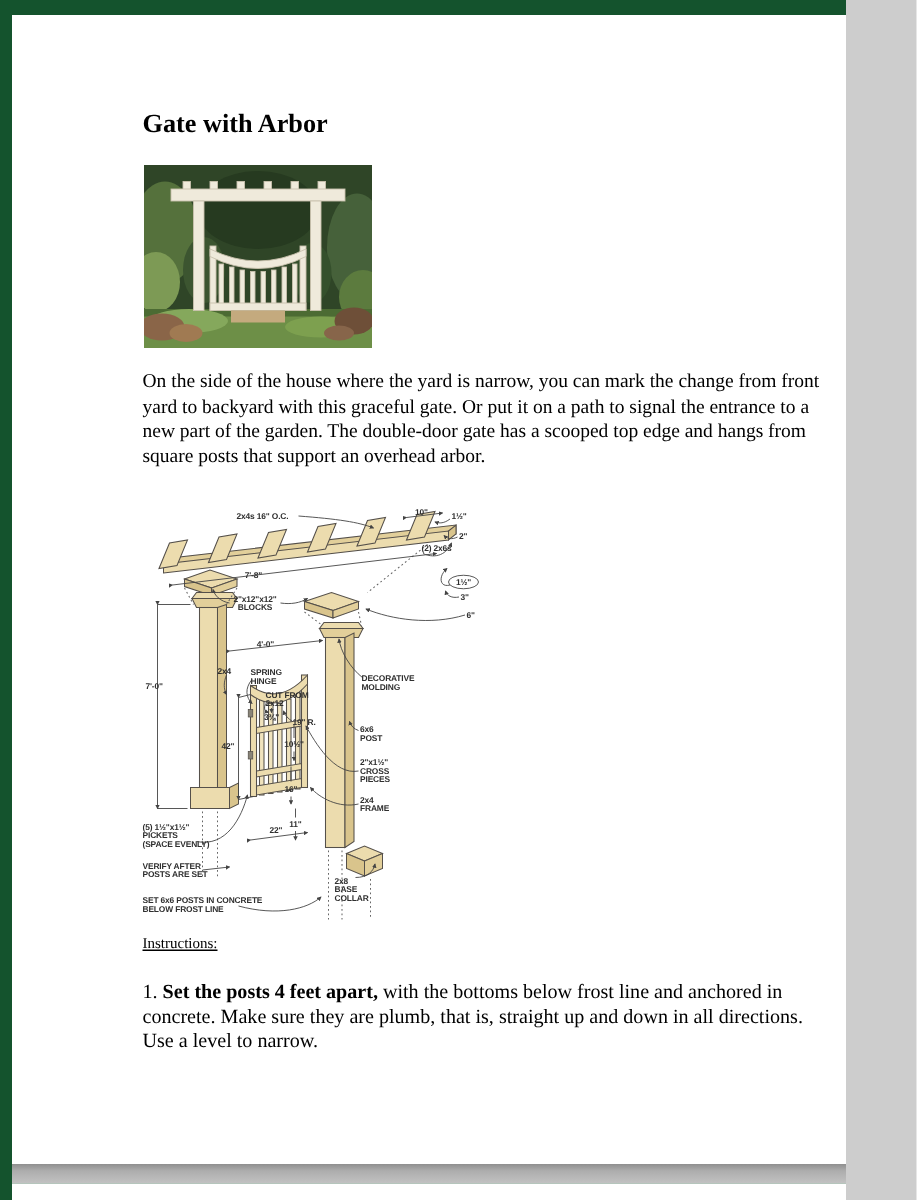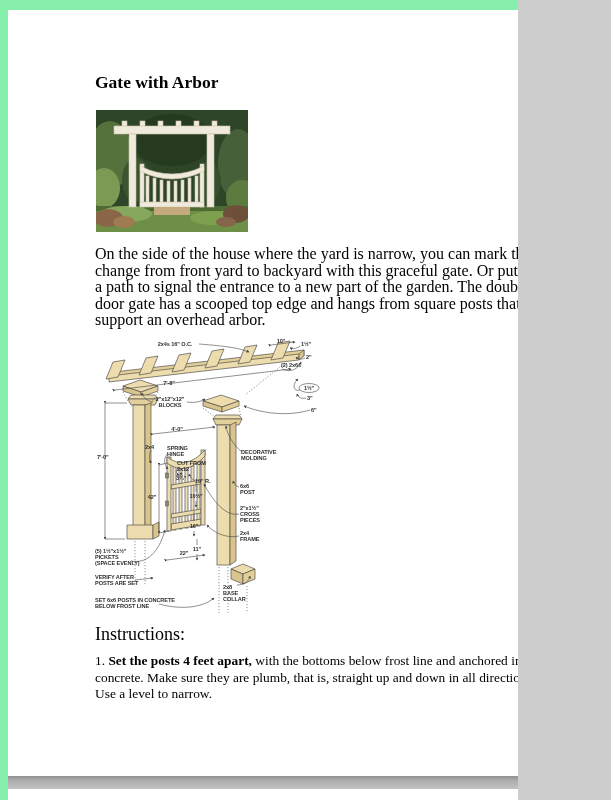--- a/index.html
+++ b/index.html
@@ -1,29 +1,29 @@
 <!DOCTYPE html>
 <html><head>
 <meta charset="utf-8">
 <style>
   html,body{margin:0;padding:0;}
   body{font-family:"Liberation Serif",serif;background:#cdcdcd;}
-  .viewer{position:relative;width:518px;height:800px;background:#86efac;overflow:hidden;}
+  .viewer{position:relative;width:564px;height:800px;background:#14532d;overflow:hidden;}
   .page{position:absolute;left:8px;top:10px;width:595px;height:766px;background:#ffffff;}
   .page-next{position:absolute;left:8px;top:789px;width:595px;height:11px;background:#ffffff;}
   .page-separator{position:absolute;left:8px;top:776px;width:595px;height:13px;
     background:linear-gradient(180deg,#8f8f8f 0%,#adadad 35%,#c2c2c2 100%);}
   .scroll-strip{position:absolute;left:595px;top:10px;width:8px;height:790px;background:#6e6e6e;}
   .open-btn{position:absolute;left:567px;top:10px;width:29px;height:29px;background:#3e3e3e;
     display:flex;align-items:center;justify-content:center;cursor:pointer;}
   .title{position:absolute;left:87px;top:62px;font-size:17.5px;font-weight:bold;color:#000;}
   .photo{position:absolute;left:88px;top:100px;width:152px;height:122px;}
-  .intro{position:absolute;left:87px;top:236px;width:458px;font-size:16px;line-height:16.5px;color:#000;}
+  .intro{position:absolute;left:87px;top:236px;width:458px;font-size:13px;line-height:16.5px;color:#000;}
   .diagram{position:absolute;left:87px;top:323px;width:240px;height:292px;}
-  .instructions-heading{position:absolute;left:87px;top:614px;font-size:18px;color:#000;}
+  .instructions-heading{position:absolute;left:87px;top:614px;font-size:10px;color:#000;text-decoration:underline;}
   .step{position:absolute;left:87px;top:643px;width:462px;font-size:13.4px;line-height:16.5px;color:#000;}
   .step b{font-weight:bold;}
   svg text{font-family:"Liberation Sans",sans-serif;font-size:5.6px;font-weight:700;fill:#2f2f2f;letter-spacing:-0.1px;}
 </style>
 </head>
 <body>
 
 <div class="viewer">
 
   <div class="page">

